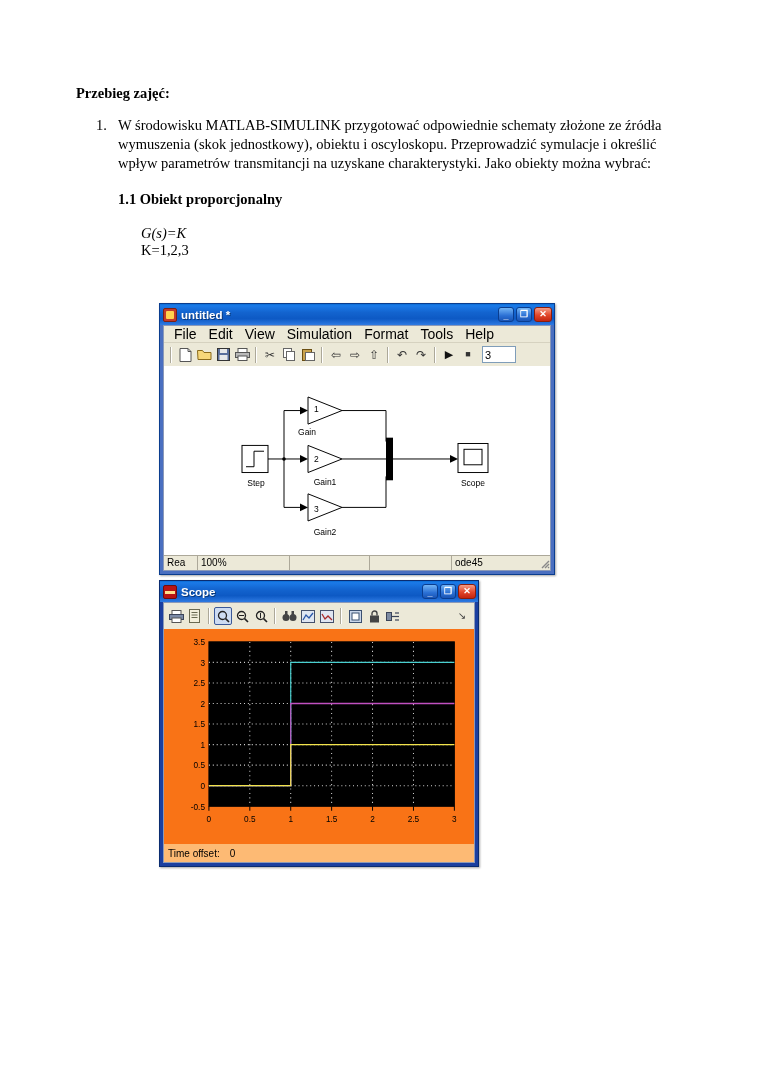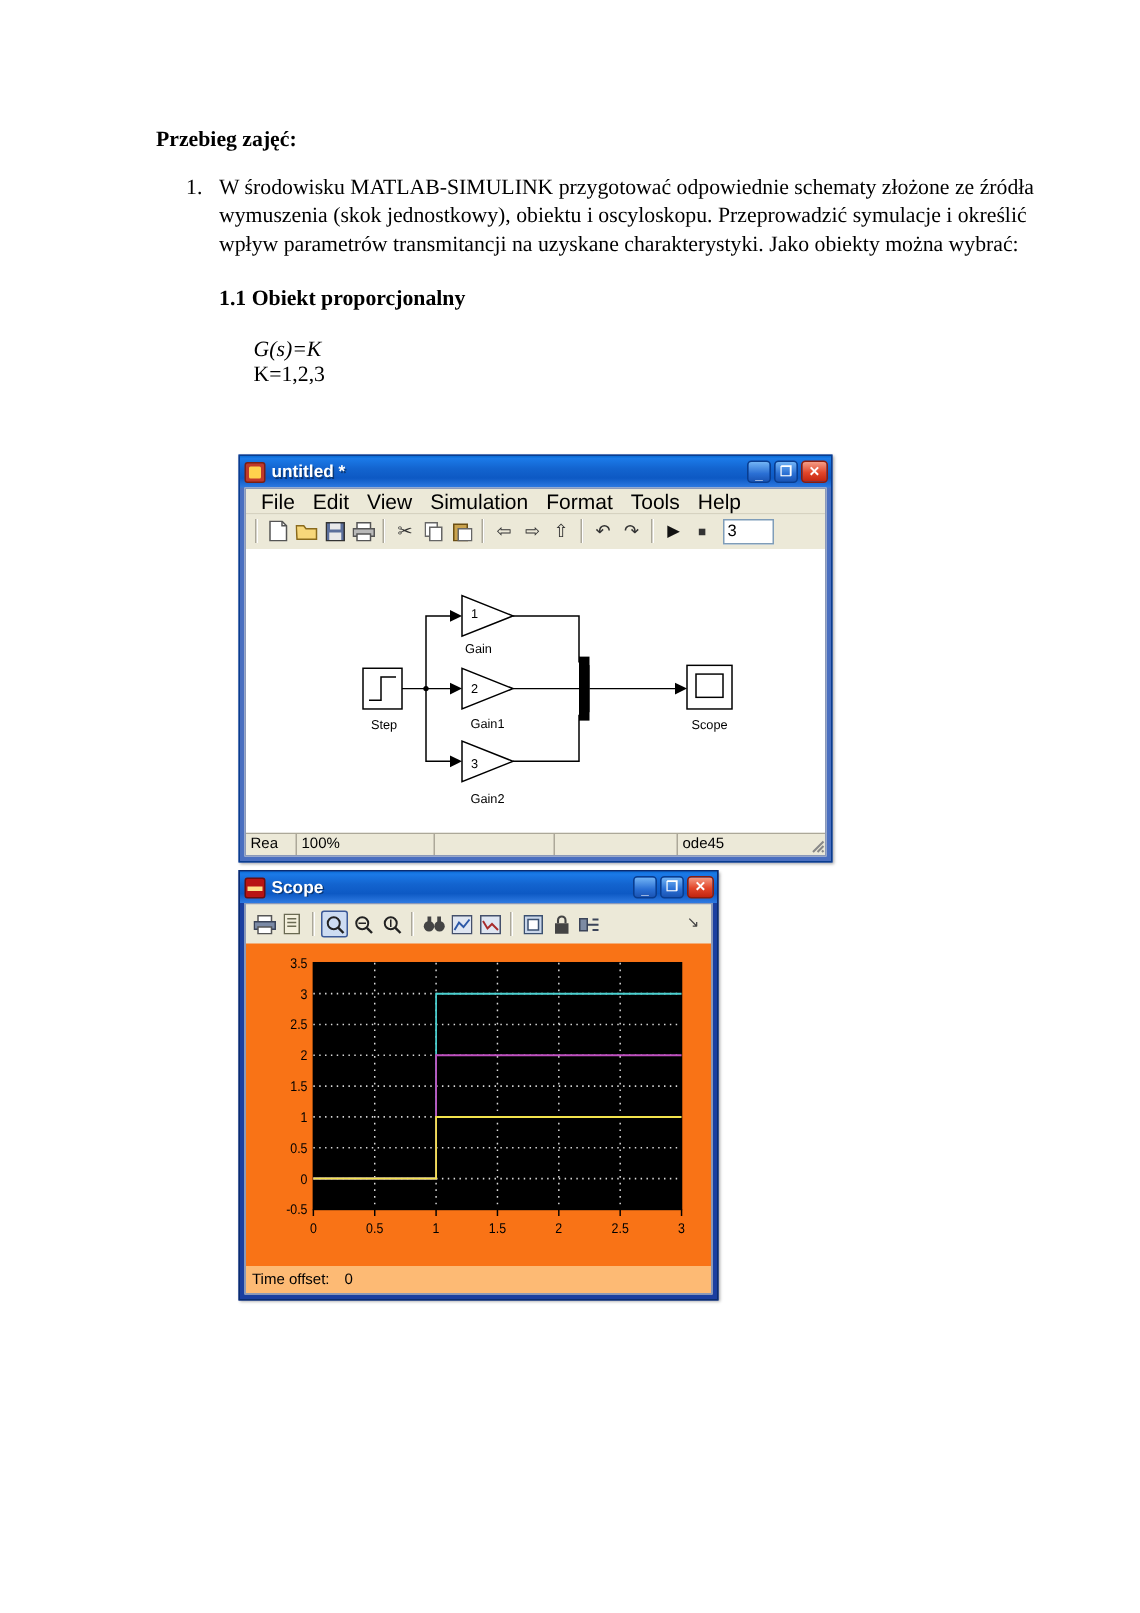--- a/index.html
+++ b/index.html
@@ -12,21 +12,21 @@
     height: 1075px;
     position: relative;
     font-family: "Liberation Serif", serif;
     color: #000;
     overflow: hidden;
   }
 
   
   .doc {
     position: absolute;
-    left: 104px;
+    left: 76px;
     top: 85px;
     width: 600px;
   }
   .doc-heading {
     font-weight: bold;
     font-size: 14.5px;
     margin: 0 0 14px 0;
   }
   .ol-item {
     display: flex;
@@ -421,21 +421,21 @@
 
         <rect x="294" y="80" width="30" height="30" fill="#fff" stroke="#000" stroke-width="1"></rect>
         <rect x="300" y="86" width="18" height="16" fill="#fff" stroke="#000" stroke-width="1"></rect>
       </svg>
 
       <div class="blk-label" style="left:150px; top:38px;">1</div>
       <div class="blk-label" style="left:150px; top:88px;">2</div>
       <div class="blk-label" style="left:150px; top:138px;">3</div>
 
       <div class="blk-label" style="left:78px; top:112px; width:28px;">Step</div>
-      <div class="blk-label" style="left:140px; top:61px; width:30px;text-align:center;">Gain</div>
+      <div class="blk-label" style="left:128px; top:61px; width:30px;text-align:center;">Gain</div>
       <div class="blk-label" style="left:144px; top:111px; width:34px;">Gain1</div>
       <div class="blk-label" style="left:144px; top:161px; width:34px;">Gain2</div>
       <div class="blk-label" style="left:294px; top:112px; width:30px;">Scope</div>
     </div>
 
     <div class="statusbar">
       <div class="sb-cell" style="width:34px;">Rea</div>
       <div class="sb-cell" style="width:92px;">100%</div>
       <div class="sb-cell" style="width:80px;"></div>
       <div class="sb-cell" style="width:82px;"></div>

